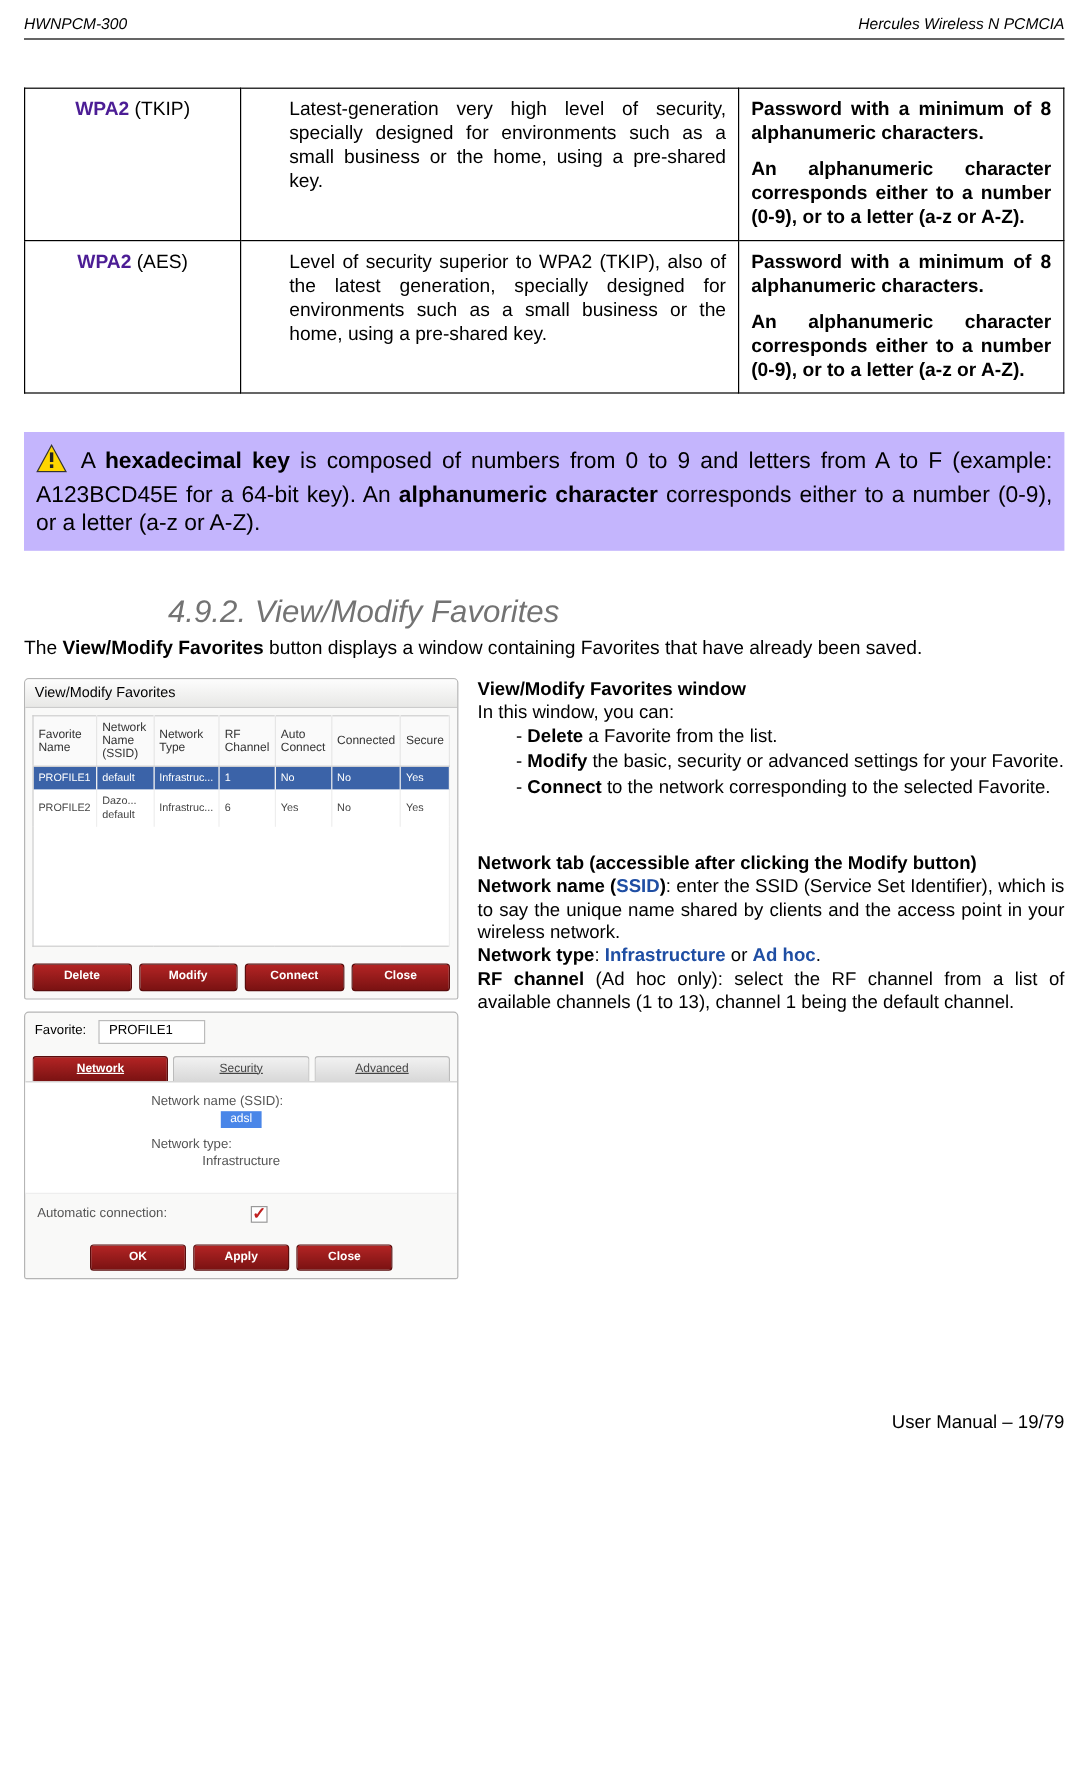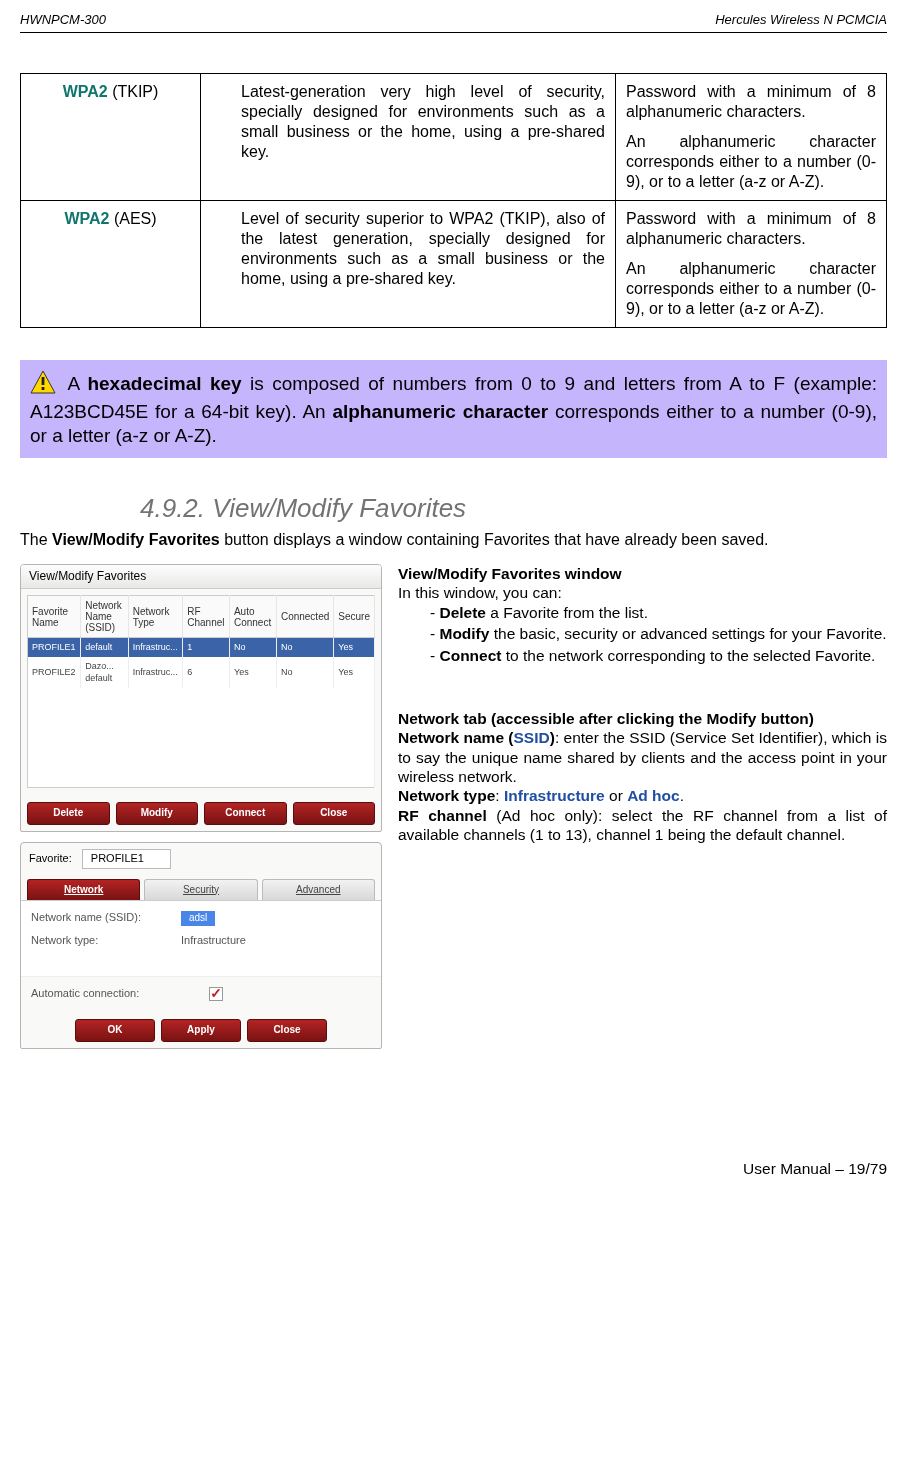--- a/index.html
+++ b/index.html
@@ -34,23 +34,23 @@
     padding: 8px 10px;
     vertical-align: top;
     text-align: justify;
   }
   table.security td.col1 {
     width: 180px;
     text-align: center;
     padding-top: 8px;
   }
   table.security td.col2 { width: 415px; padding-left: 40px; }
-  table.security td.col3 p { margin-bottom: 10px; }
+  table.security td.col3 p { margin-bottom: 10px; font-weight: bold; }
   table.security td.col3 p:last-child { margin-bottom: 0; }
-  .term { color: #0f766e; font-weight: bold; }
+  .term { color: #4c1d95; font-weight: bold; }
   .calloutbox {
     background: #c4b5fd;
     padding: 10px 10px 10px 10px;
     margin-bottom: 34px;
     text-align: justify;
     font-size: 19px;
   }
   .warn-icon {
     display: inline-block;
     vertical-align: -4px;
@@ -187,20 +187,21 @@
     border-top: 1px solid #ccc;
     padding: 10px;
     min-height: 76px;
   }
   .formarea .frow {
     display: flex;
     align-items: center;
     font-size: 11px;
     color: #555;
     margin-bottom: 8px;
+    flex-direction: column;
   }
   .formarea .lab { width: 150px; }
   .formarea .val-blue { background: #4a86e8; color: #fff; padding: 1px 8px; font-size: 10px; }
   .formarea .val-plain { color: #555; }
   .autoconn {
     padding: 10px;
     font-size: 11px;
     color: #555;
     display: flex;
     align-items: center;

